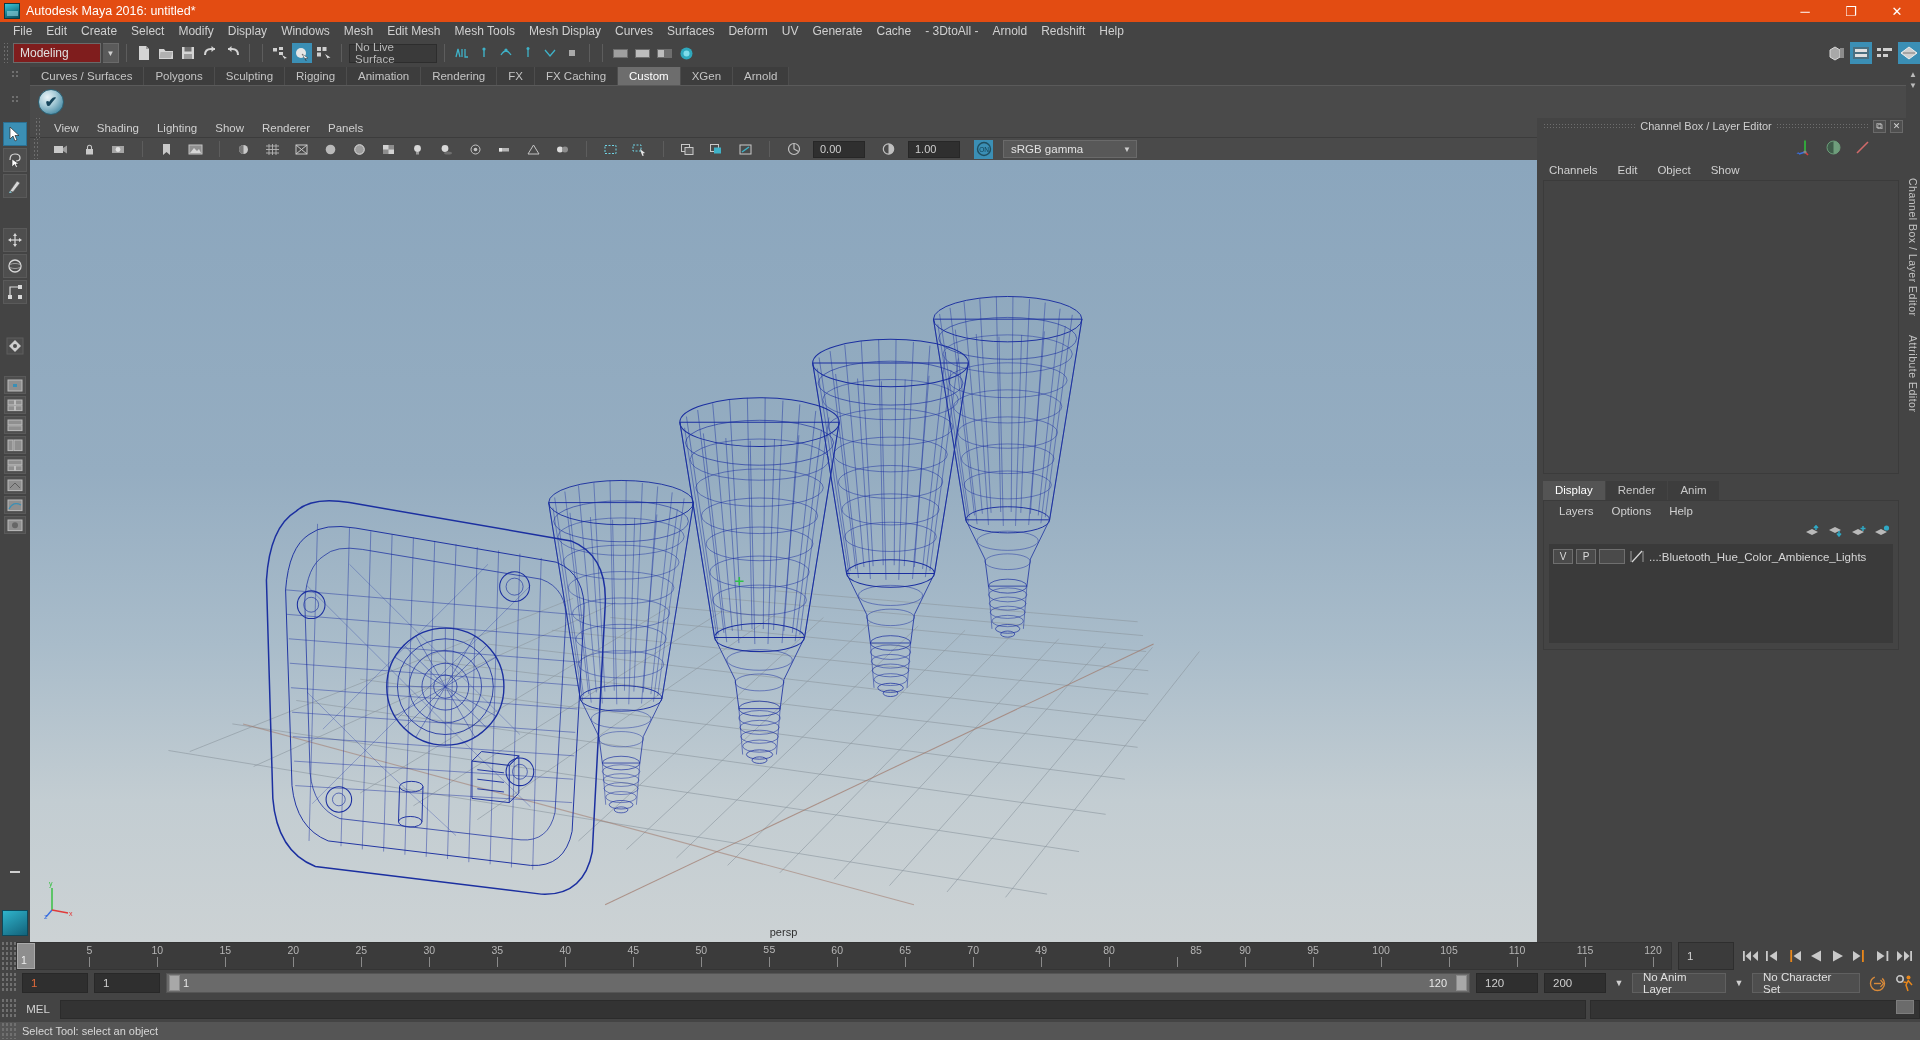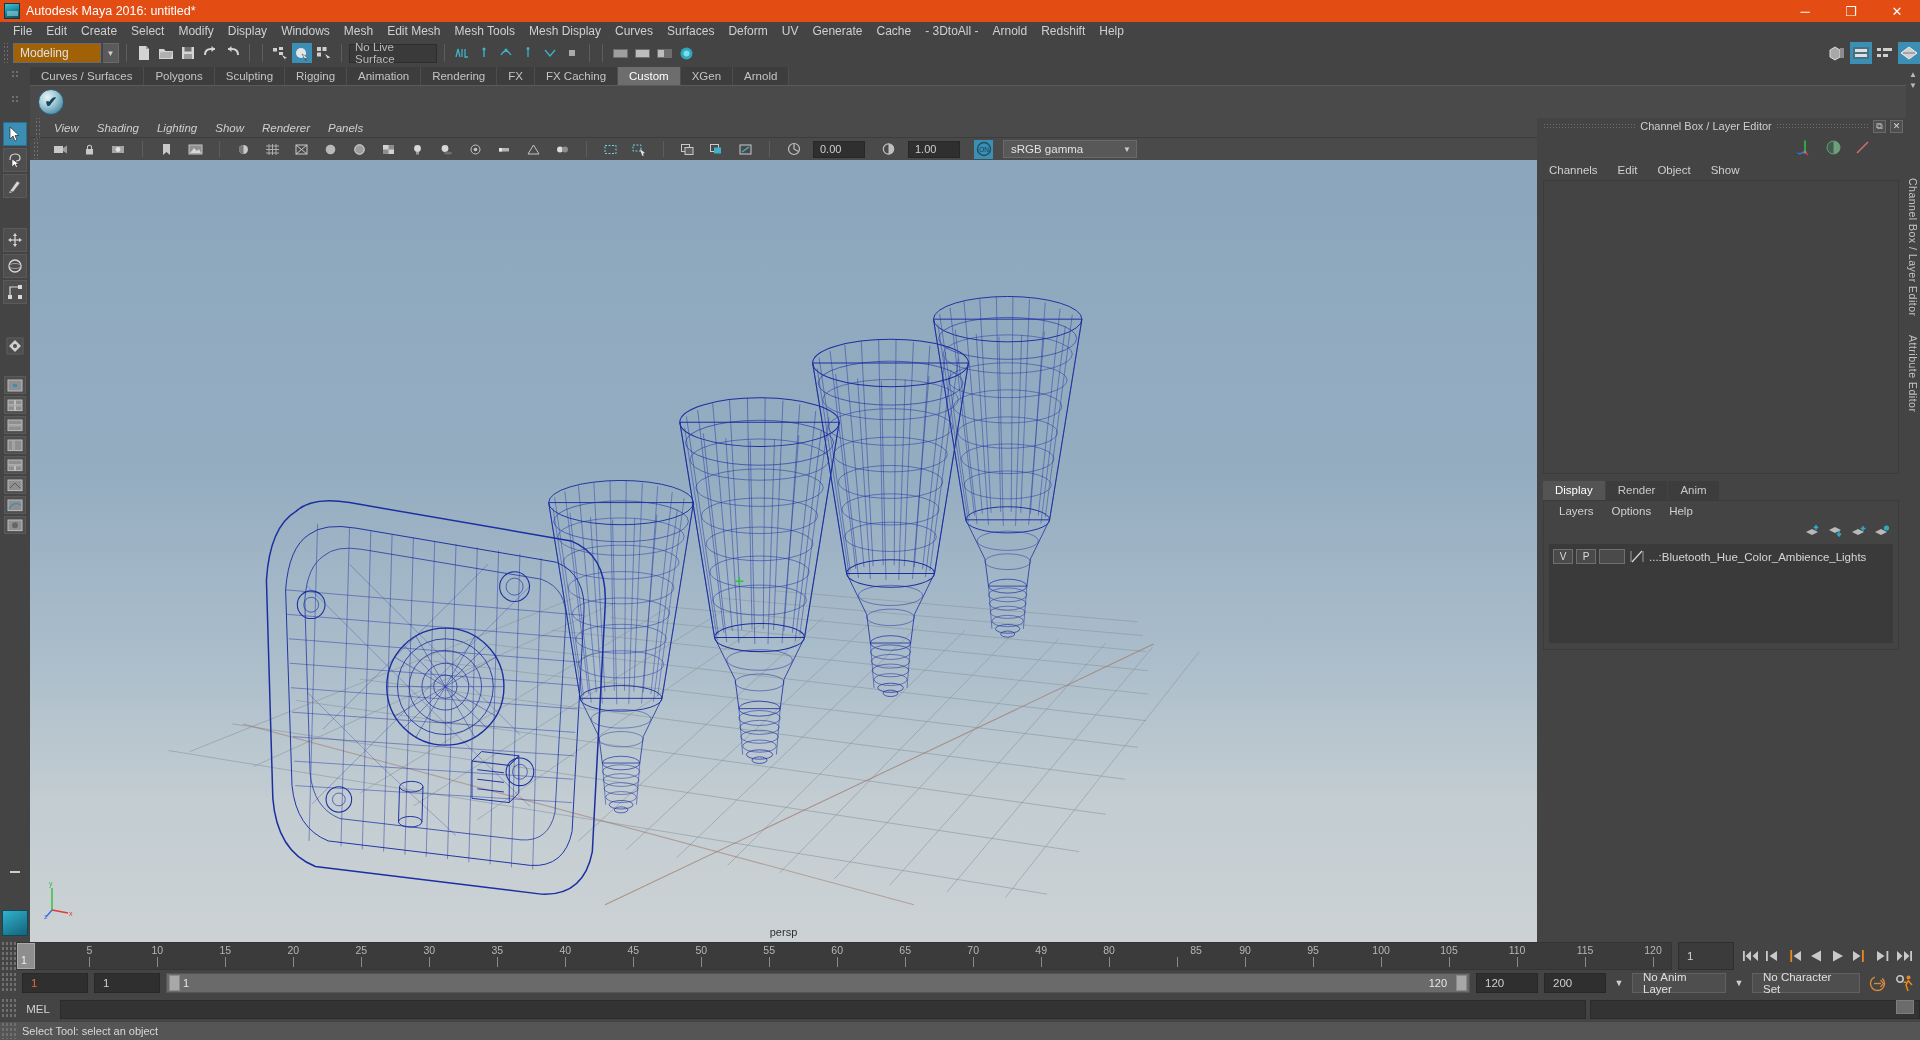--- a/index.html
+++ b/index.html
@@ -51,21 +51,21 @@
     height: 26px; flex: 0 0 26px; background: #444444;
     display: flex; align-items: center; padding-left: 2px; gap: 2px;
   }
   .gripper {
     width: 7px; height: 20px; flex: 0 0 7px;
     background-image: radial-gradient(#6e6e6e 1px, transparent 1px);
     background-size: 3px 4px; background-position: 1px 2px;
     margin-right: 2px;
   }
   .menuset {
-    width: 88px; height: 20px; background: #a16207; border: 1px solid #6a6a6a;
+    width: 88px; height: 20px; background: #7f1d1d; border: 1px solid #6a6a6a;
     display: flex; align-items: center; padding-left: 6px; font-size: 12px; color: #e0e0e0;
   }
   .menuset-arrow {
     width: 16px; height: 20px; background: #5a5a5a; border: 1px solid #6a6a6a; border-left: none;
     display: flex; align-items: center; justify-content: center; color: #cfcfcf; font-size: 8px;
   }
   .tsep { width: 1px; height: 18px; background: #5d5d5d; margin: 0 5px; flex: 0 0 1px; }
   .tbtn {
     width: 20px; height: 20px; display: flex; align-items: center; justify-content: center;
     flex: 0 0 20px;
@@ -127,21 +127,21 @@
   .tool.flat { background: transparent; border: none; }
   .toolgap { height: 26px; }
   .tool-sm { width: 22px; height: 18px; display:flex; align-items:center; justify-content:center;
              background:#4e4e4e; border:1px solid #5a5a5a; }
   .toolbox-bottom { margin-top: auto; padding-bottom: 6px; display:flex; flex-direction:column; align-items:center;}
 
   
   .viewcol { flex: 1 1 auto; display: flex; flex-direction: column; min-width: 0; background: #444; }
   .vp-menubar {
     height: 20px; flex: 0 0 20px; background: #4a4a4a; display: flex; align-items: center;
-    padding-left: 4px; border-bottom: 1px solid #3c3c3c; font-style: italic;
+    padding-left: 4px; border-bottom: 1px solid #3c3c3c;
   }
   .vp-menubar .vmi { padding: 0 9px; font-size: 11.5px; color: #d0d0d0; line-height: 20px; }
   .vp-toolbar {
     height: 22px; flex: 0 0 22px; background: #4a4a4a; display: flex; align-items: center;
     padding-left: 2px; gap: 10px;
   }
   .vt { width: 19px; height: 19px; display:flex; align-items:center; justify-content:center; flex:0 0 19px;}
   .vt.sel { background:#3b8fb5; }
   .vsep { width:1px; height:16px; background:#5d5d5d; margin:0 4px; flex:0 0 1px;}
   .numfield {
@@ -1079,21 +1079,21 @@
         <div class="tl-ticklabel" style="left: 412.303px;">30</div>
         <div class="tl-tickmark" style="left: 412.303px;"></div>
         <div class="tl-ticklabel" style="left: 480.286px;">35</div>
         <div class="tl-tickmark" style="left: 480.286px;"></div>
         <div class="tl-ticklabel" style="left: 548.269px;">40</div>
         <div class="tl-tickmark" style="left: 548.269px;"></div>
         <div class="tl-ticklabel" style="left: 616.252px;">45</div>
         <div class="tl-tickmark" style="left: 616.252px;"></div>
         <div class="tl-ticklabel" style="left: 684.235px;">50</div>
         <div class="tl-tickmark" style="left: 684.235px;"></div>
-        <div class="tl-ticklabel" style="left: 752.218px;">55</div>
+        <div class="tl-ticklabel" style="left: 752.218px; font-family: Liberation Mono, monospace;">55</div>
         <div class="tl-tickmark" style="left: 752.218px;"></div>
         <div class="tl-ticklabel" style="left: 820.202px;">60</div>
         <div class="tl-tickmark" style="left: 820.202px;"></div>
         <div class="tl-ticklabel" style="left: 888.185px;">65</div>
         <div class="tl-tickmark" style="left: 888.185px;"></div>
         <div class="tl-ticklabel" style="left: 956.168px;">70</div>
         <div class="tl-tickmark" style="left: 956.168px;"></div>
         <div class="tl-ticklabel" style="left: 1024.15px;">49</div>
         <div class="tl-tickmark" style="left: 1024.15px;"></div>
         <div class="tl-ticklabel" style="left: 1092.13px;">80</div>

